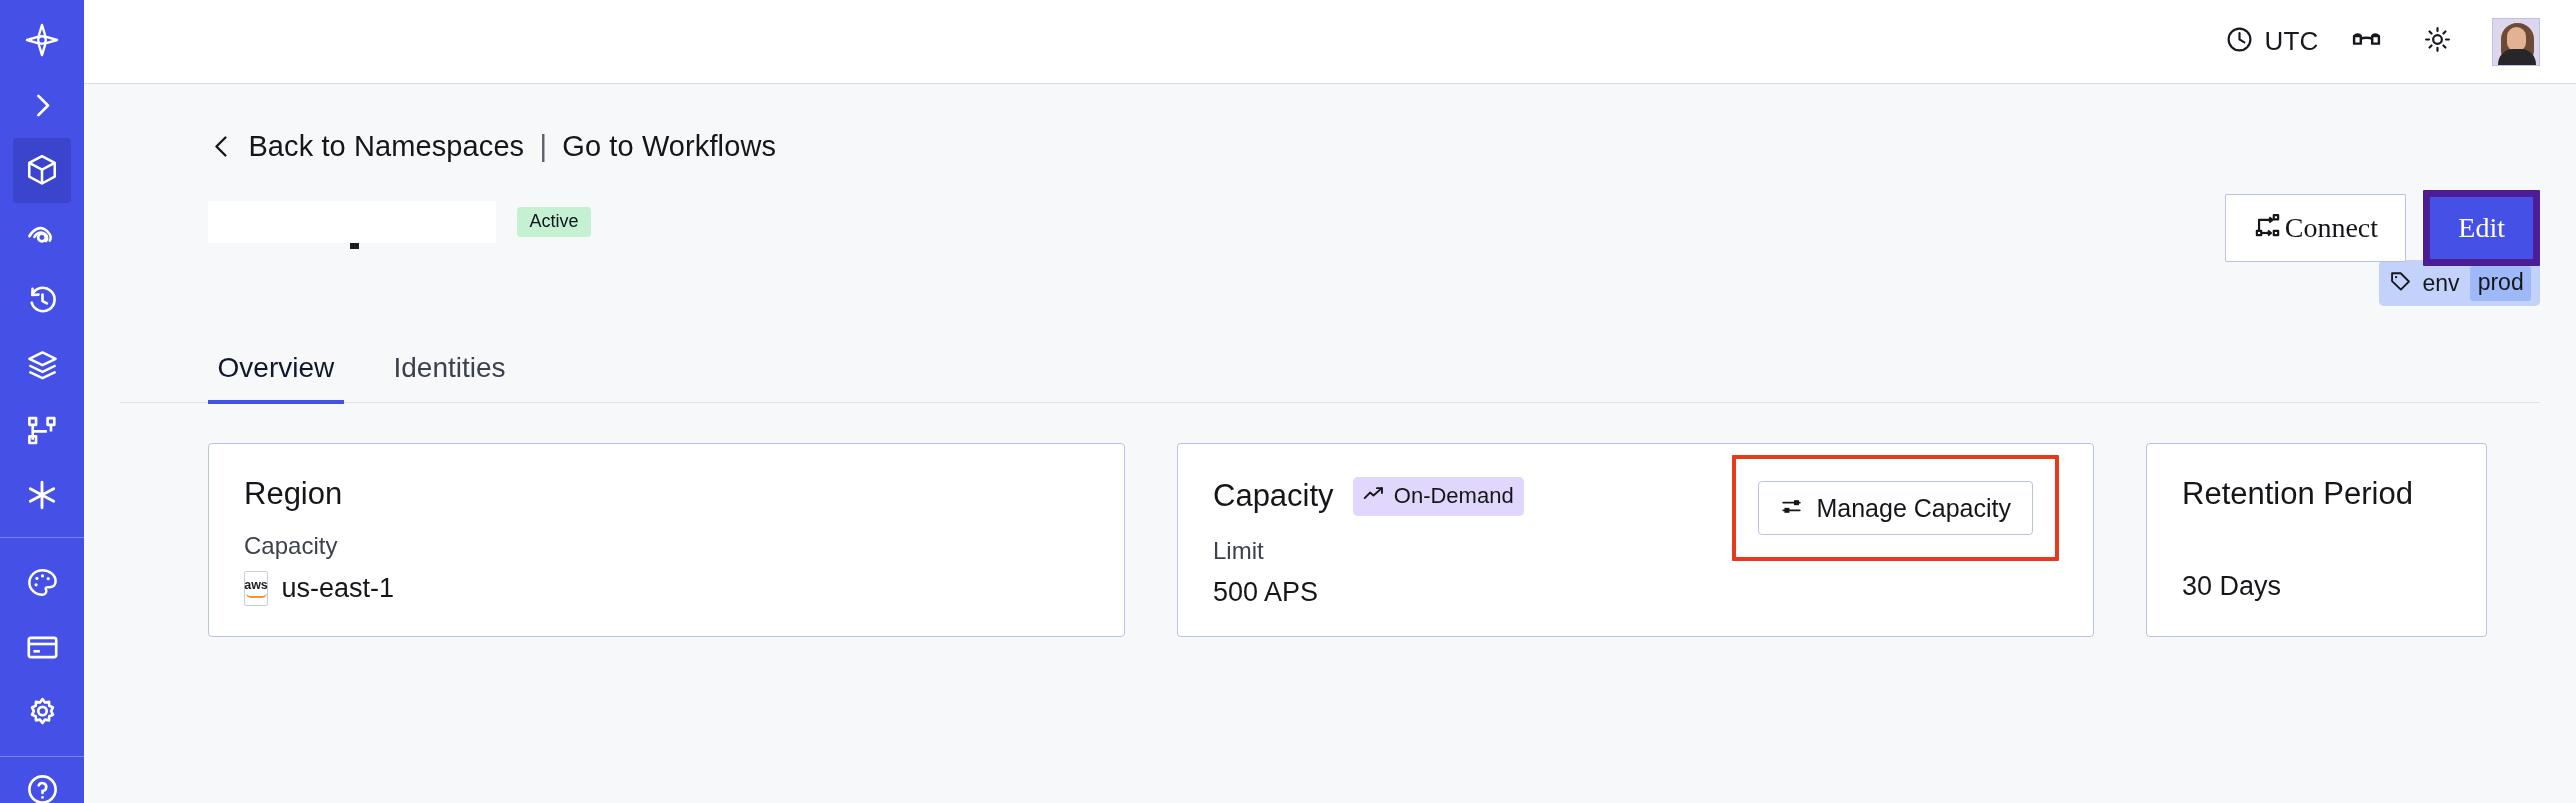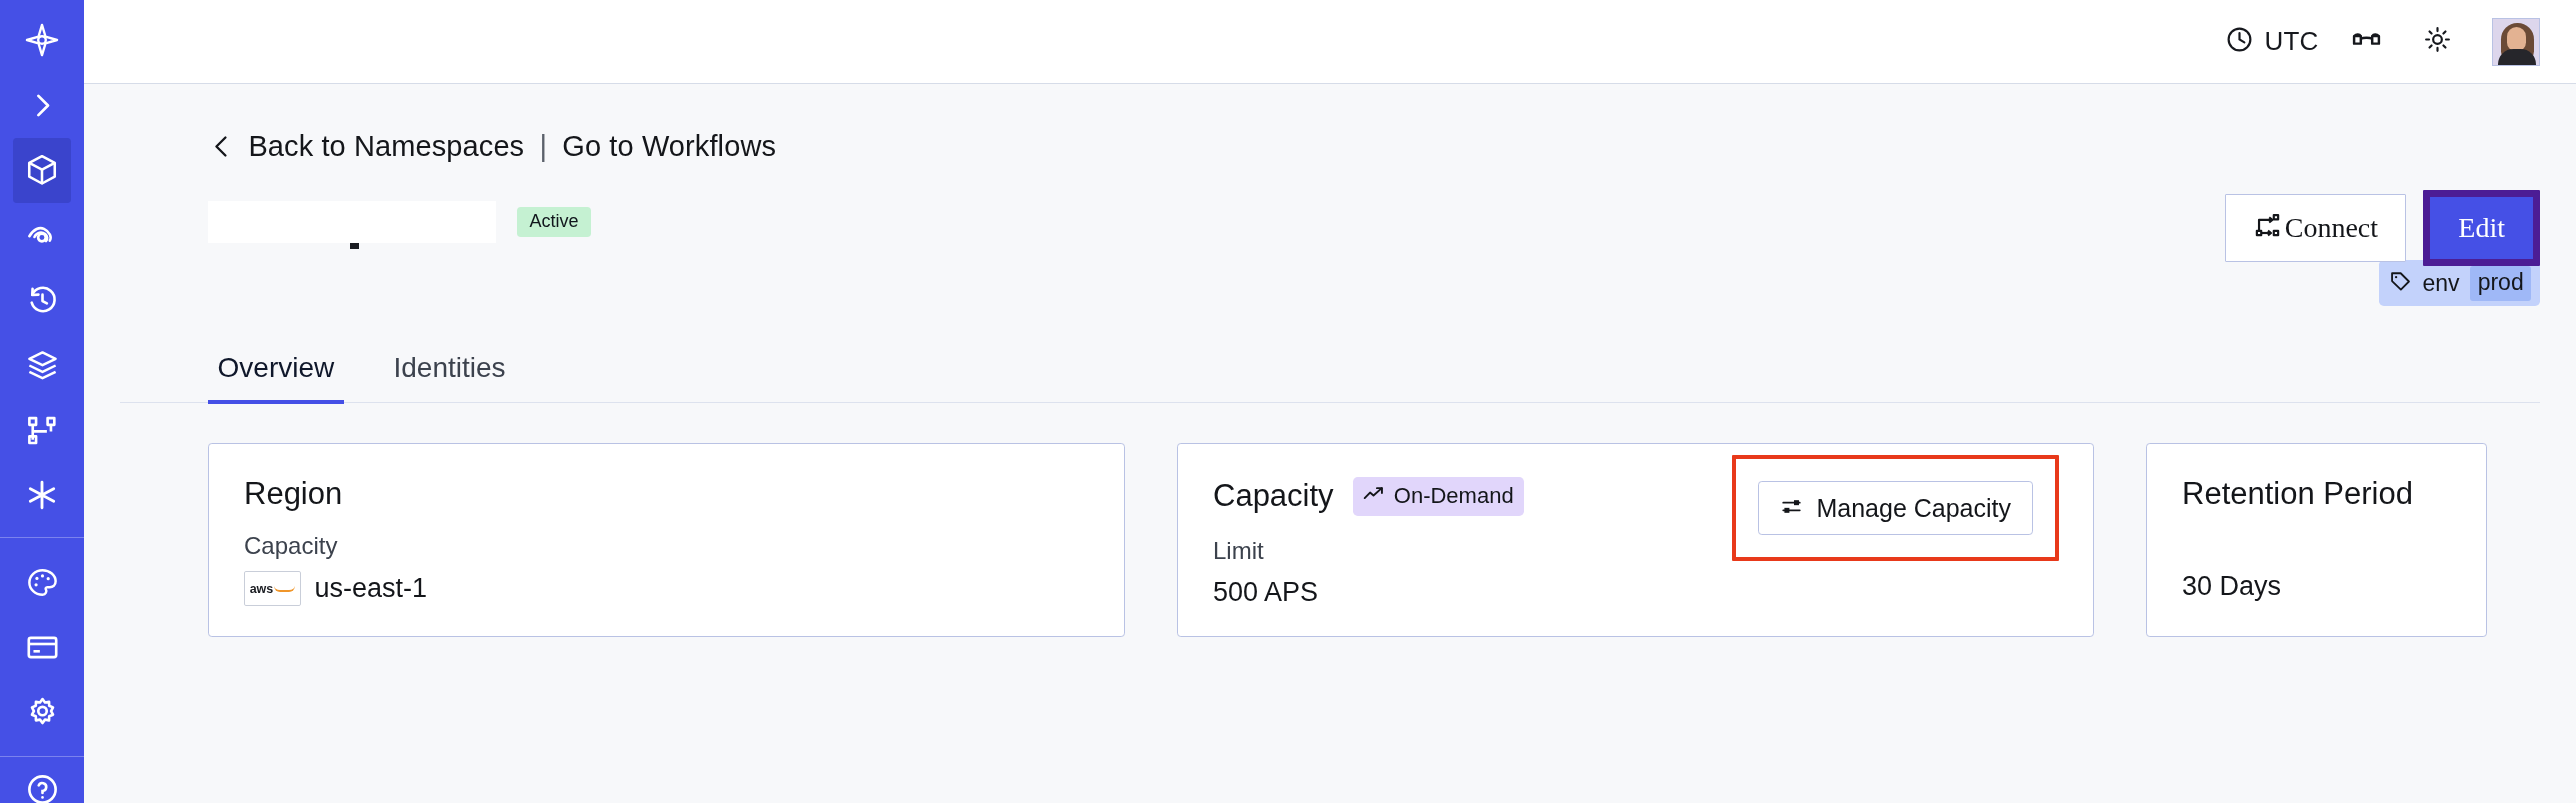--- a/index.html
+++ b/index.html
@@ -164,22 +164,22 @@
   .card-title { font-size: 31px; color: #14161a; line-height: 1.1; }
   .card-sub { font-size: 24px; color: #3c424d; margin-top: 21px; }
   .card-val { font-size: 27px; color: #14161a; margin-top: 11.5px; display: flex; align-items: center; gap: 13.4px; }
 
   .pill-ondemand {
     display: inline-flex; align-items: center; gap: 8.6px;
     background: #e1d6fb; border-radius: 4.8px;
     padding: 5.8px 10.5px 6.7px 9.6px; font-size: 22px; color: #14161a; line-height: 1;
   }
   .aws-badge {
-    width: 57px; height: 35px; border: 1px solid #c9ced9; background: #fff;
-    display: inline-flex; flex-direction: row; align-items: center;
+    width: 24px; height: 35px; border: 1px solid #c9ced9; background: #fff;
+    display: inline-flex; flex-direction: column; align-items: center;
     justify-content: center; flex: 0 0 auto; border-radius: 1.9px; gap: 1px;
   }
   .aws-badge .aws-txt { font-size: 12.5px; font-weight: bold; color: #1b1d22; line-height: 1; }
   .aws-badge .aws-swoosh {
     width: 21px; height: 5.8px; border-bottom: 2.9px solid #f0962a;
     border-radius: 0 0 10.5px 10.5px;
   }
 
   .card-btn {
     position: absolute; right: 35px; top: 29px;

